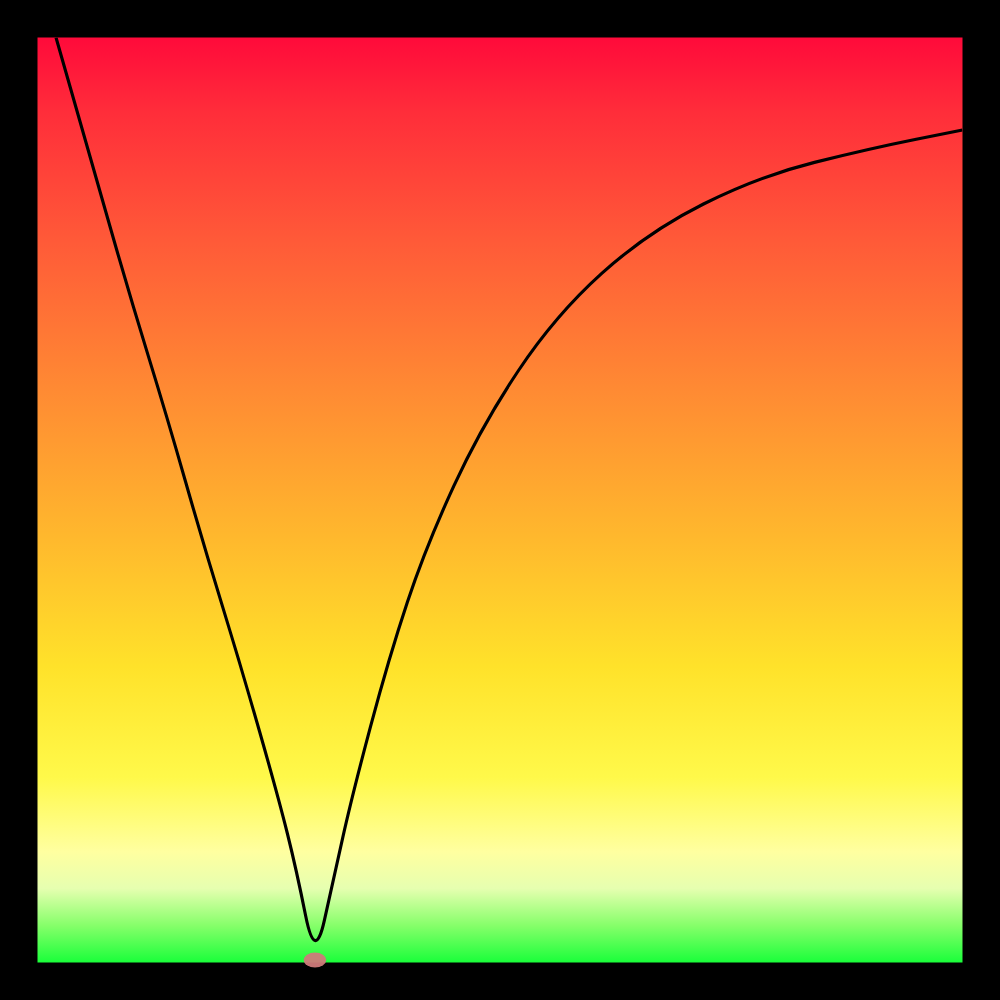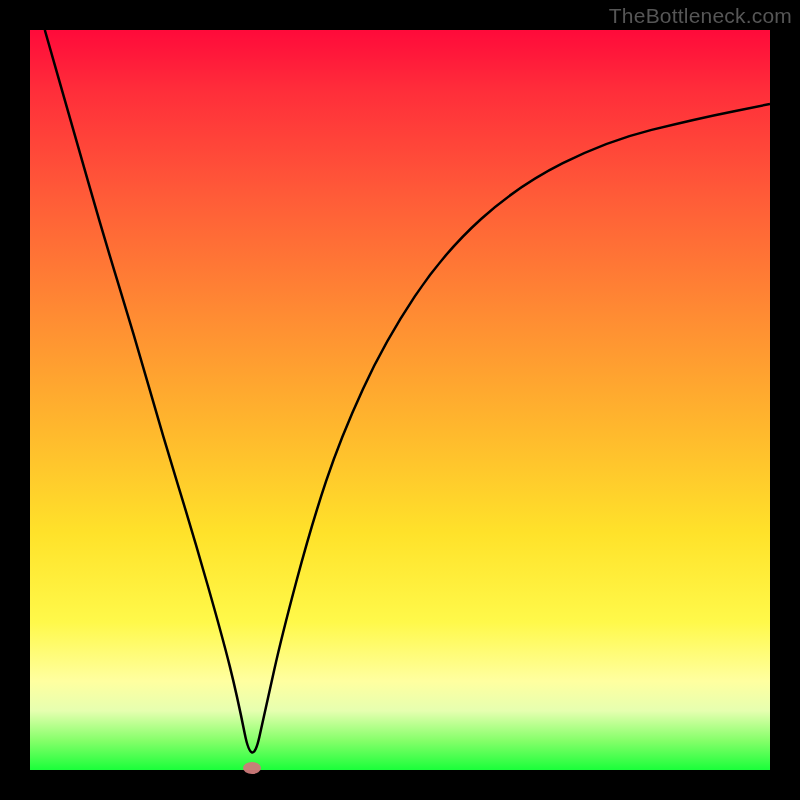--- a/index.html
+++ b/index.html
@@ -61,21 +61,20 @@
     border-radius: 50%;
     background: #cf7a7a;
     opacity: 0.95;
   }
 </style>
 </head>
 <body>
 
 <div class="outer">
 
-  <div class="watermark">TheBottleneck.com</div>
 
   <div class="plot">
 
     <svg class="curve-svg" viewBox="0 0 740 740" preserveAspectRatio="none">
       <path id="curve-path" d="M 14.8 0.0 Q 14.8 0.0 29.6 51.8 Q 44.4 103.6 59.2 155.4 Q 74.0 207.2 88.8 255.3 Q 103.6 303.4 118.4 355.2 Q 133.2 407.0 148.0 455.1 Q 162.8 503.2 177.6 555.0 Q 192.4 606.8 199.8 636.4 Q 207.2 666.0 214.6 703.0 Q 222.0 740.0 229.4 706.7 Q 236.8 673.4 244.2 640.1 Q 251.6 606.8 266.4 551.3 Q 281.2 495.8 296.0 451.4 Q 310.8 407.0 333.0 358.9 Q 355.2 310.8 384.8 266.4 Q 414.4 222.0 451.4 188.7 Q 488.4 155.4 532.8 133.2 Q 577.2 111.0 621.6 99.9 Q 666.0 88.8 703.0 81.4 T 740.0 74.0" fill="none" stroke="#000" stroke-width="2.5"></path>
     </svg>
 
     <div id="min-dot" class="dot" style="left: 213px; top: 732px;"></div>
 
   </div>

